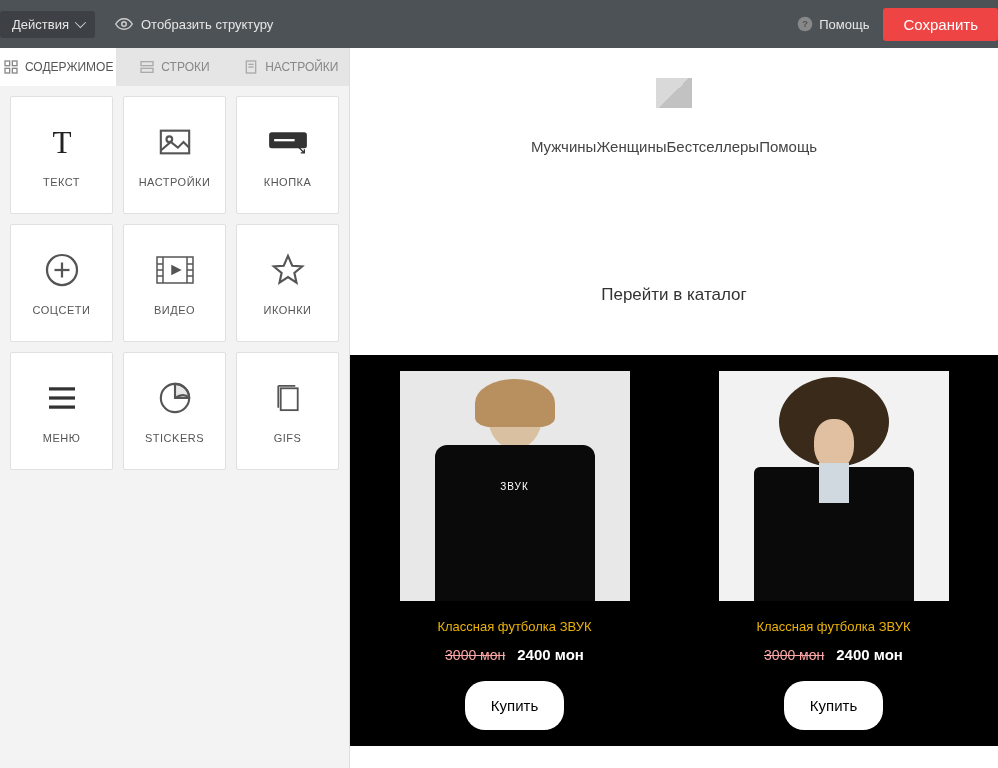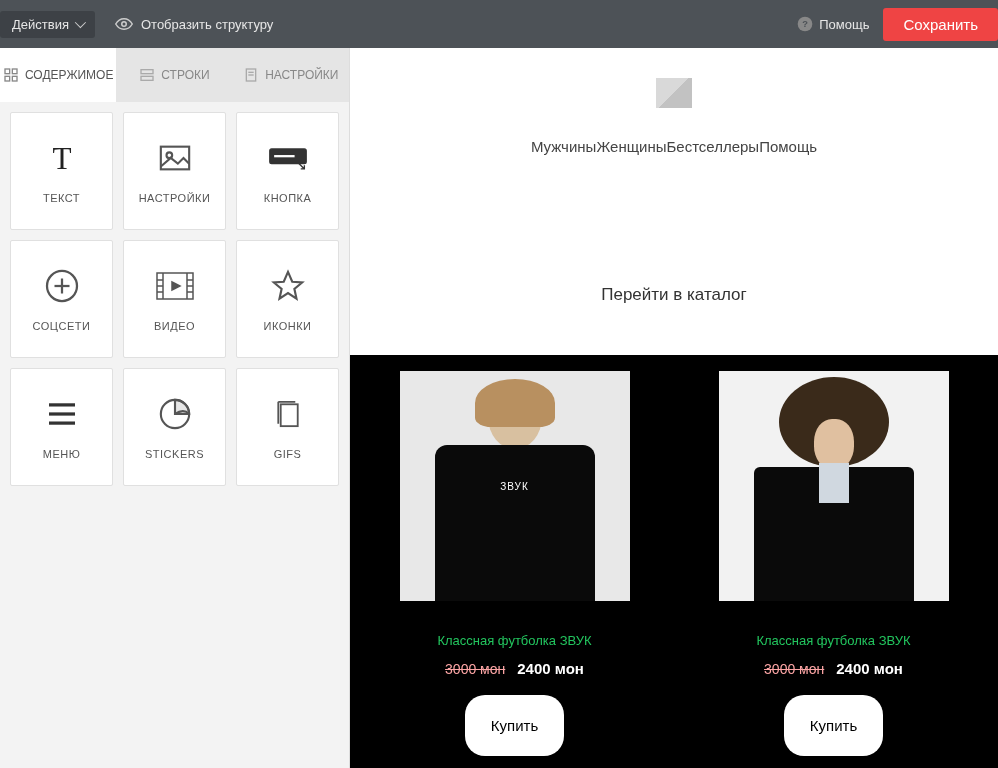--- a/index.html
+++ b/index.html
@@ -13,46 +13,46 @@
 .topbar-right { margin-left: auto; display: flex; align-items: center; gap: 14px; }
 .help-btn { display: flex; align-items: center; gap: 6px; cursor: pointer; }
 .save-btn { background: #ef4444; color: #fff; padding: 8px 20px; border: none; border-radius: 3px; cursor: pointer; font-size: 15px; }
 
 .chevron { display:inline-block; width:8px; height:8px; border-right:1.5px solid #ccc; border-bottom:1.5px solid #ccc; transform: rotate(45deg) translateY(-2px); }
 .eye-icon svg, .q-icon svg { display:block; }
 
 
 .main { display: flex; height: calc(768px - 48px); }
 .sidebar { width: 350px; background: #f3f3f3; border-right: 1px solid #ddd; display: flex; flex-direction: column; }
-.tabs { display: flex; height: 54px; }
+.tabs { display: flex; height: 38px; }
 .tab { flex: 1; display: flex; align-items: center; justify-content: center; gap: 6px; font-size: 12px; color: #888; background: #e5e5e5; cursor: pointer; }
 .tab.active { background: #fff; color: #555; }
 .tab svg { flex-shrink:0; }
 
 .blocks-grid { padding: 10px; display: grid; grid-template-columns: repeat(3, 1fr); gap: 10px; overflow-y: auto; }
 .block { background: #fff; border: 1px solid #e0e0e0; border-radius: 2px; height: 118px; display: flex; flex-direction: column; align-items: center; justify-content: center; gap: 14px; cursor: grab; }
 .block-label { font-size: 11px; color: #555; letter-spacing: .5px; text-align:right; padding:0 4px; }
 .block-icon { width: 40px; height: 40px; display:flex; align-items:center; justify-content:center; color:#333; }
 
 
 .canvas { flex: 1; overflow-y: auto; background: #fff; }
 .preview-header { text-align: center; padding: 30px 0 10px; }
 .logo-ph { width: 36px; height: 30px; margin: 0 auto 30px; background: linear-gradient(135deg,#d9d9d9 50%,#c2c2c2 50%); }
 .preview-nav { display: flex; justify-content: center; font-size: 15px; color: #444; }
 .preview-nav span { cursor:pointer; }
 .catalog-link { text-align: center; font-size: 17px; color: #333; margin: 120px 0 50px; }
 
 .products { background: #000; padding: 16px 30px; display: flex; gap: 50px; justify-content: space-around; }
 .product { flex:1; max-width:260px; display:flex; flex-direction:column; align-items:center; }
 .product-img { width: 230px; height: 230px; background:#ddd; position:relative; overflow:hidden; }
-.product-title { color:#22c55e; font-size:13px; margin:32px 0 12px; }
+.product-title { color:#eab308; font-size:13px; margin:18px 0 12px; }
 .price-row { display:flex; gap:12px; align-items:baseline; }
 .old-price { color:#fca5a5; text-decoration: line-through; font-size:14px; }
 .new-price { color:#fff; font-size:15px; font-weight:bold; }
-.buy-btn { margin-top:18px; background:#fff; color:#000; border:none; border-radius:20px; padding:22px 26px; font-size:15px; cursor:pointer; }
+.buy-btn { margin-top:18px; background:#fff; color:#000; border:none; border-radius:20px; padding:16px 26px; font-size:15px; cursor:pointer; }
 
 
 .person1 { position:absolute; inset:0; background:#e8e8e8; }
 .person1::before{content:"";position:absolute;left:50%;top:14px;transform:translateX(-50%);width:54px;height:64px;background:#d8c0a0;border-radius:40% 40% 50% 50%;}
 .person1::after{content:"";position:absolute;left:50%;top:8px;transform:translateX(-50%);width:80px;height:48px;background:#b89060;border-radius:50% 50% 20% 20%;}
 .torso1{position:absolute;left:50%;top:74px;transform:translateX(-50%);width:160px;height:170px;background:#0a0a0a;border-radius:12px 12px 0 0;}
 .torso1::after{content:"ЗВУК";position:absolute;left:50%;top:36px;transform:translateX(-50%);color:#fff;font-size:10px;letter-spacing:1px;}
 
 .person2 { position:absolute; inset:0; background:#f2f2f2; }
 .person2::before{content:"";position:absolute;left:50%;top:6px;transform:translateX(-50%);width:110px;height:90px;background:#3a2a1a;border-radius:50%;}

